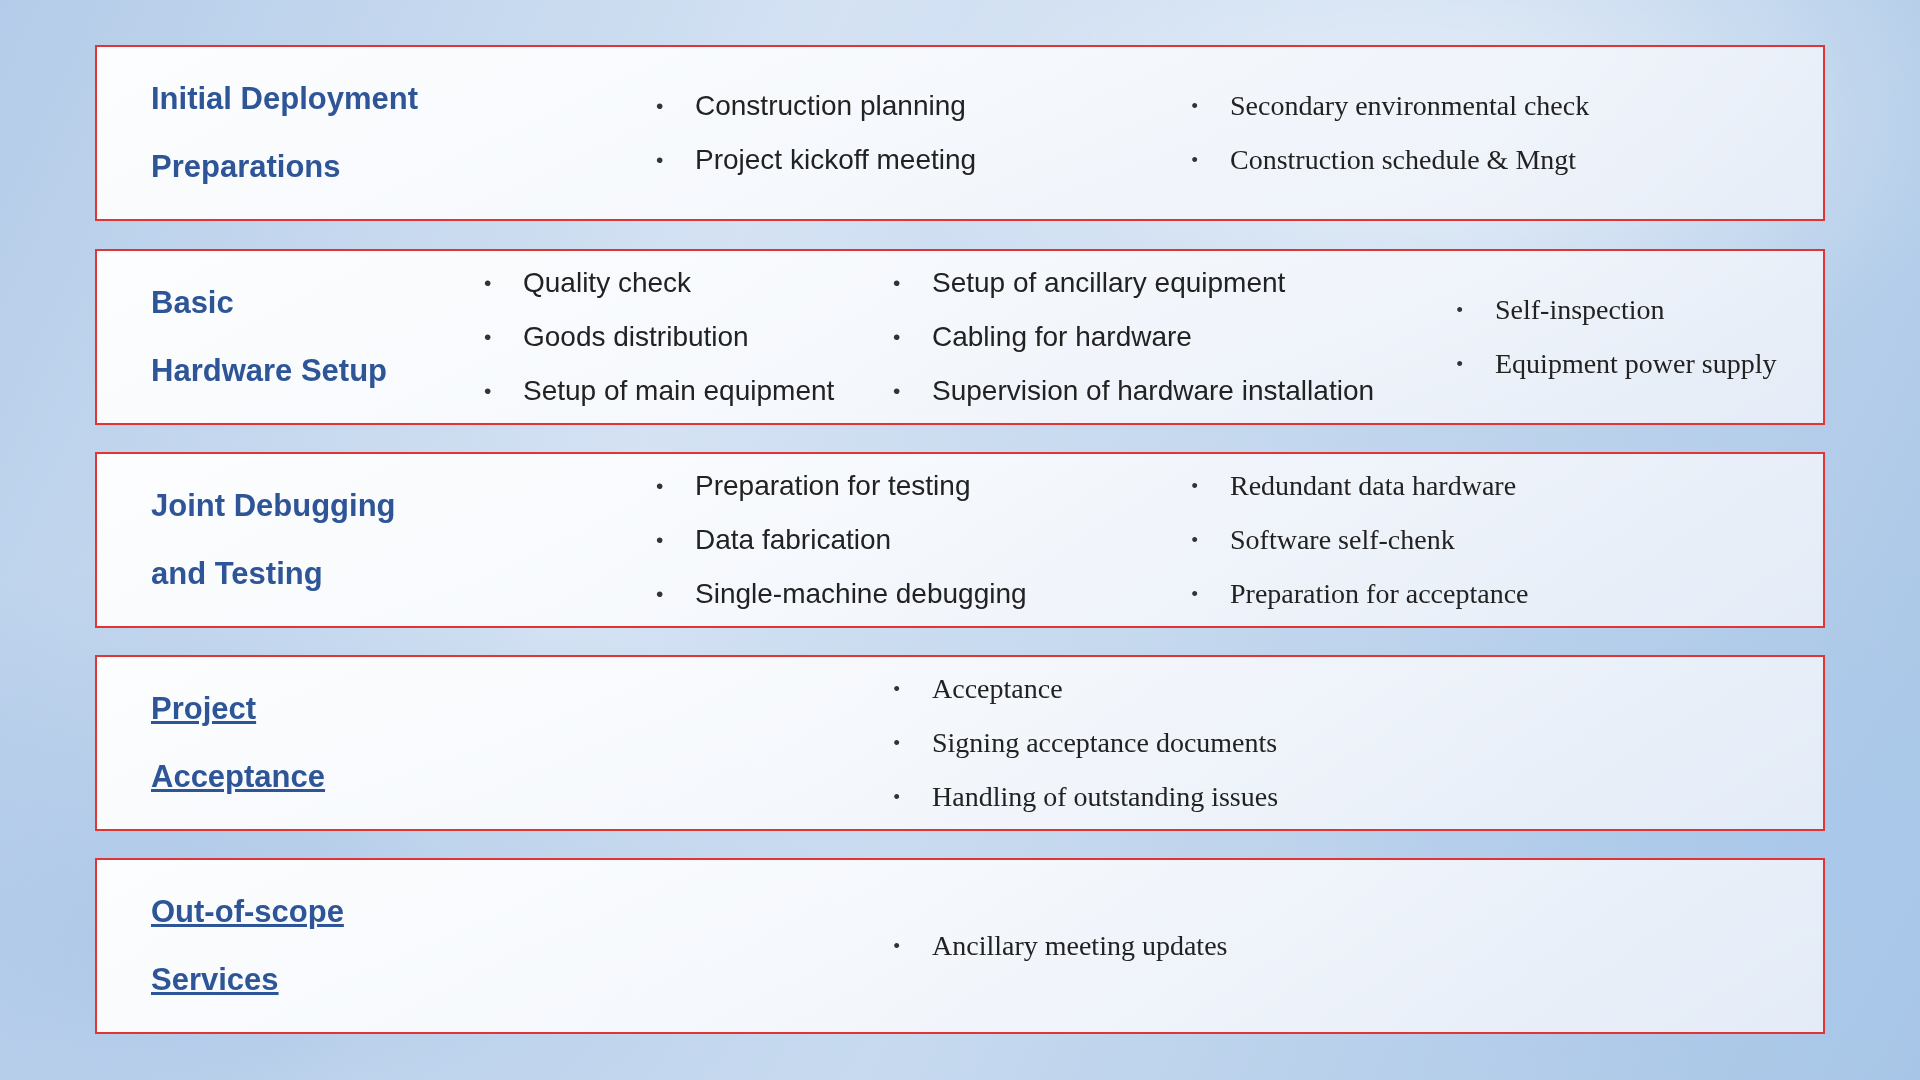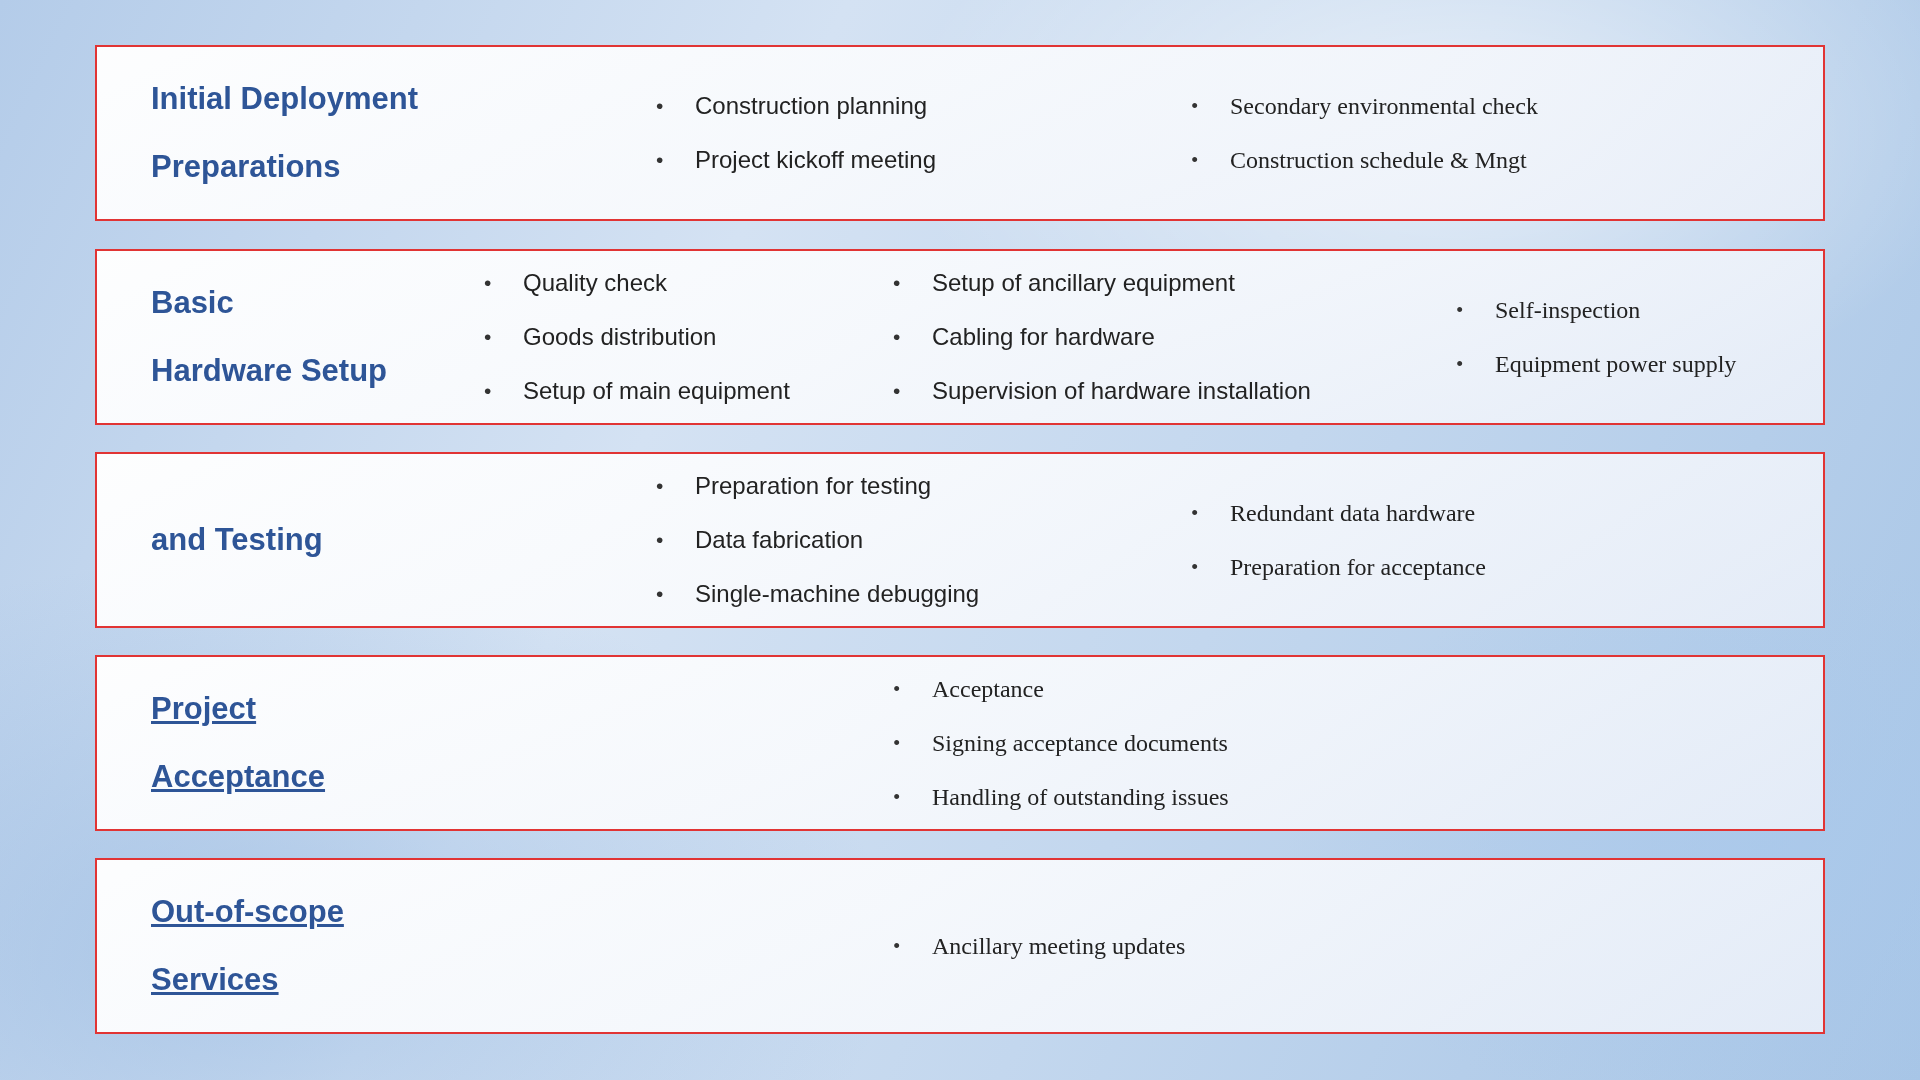--- a/index.html
+++ b/index.html
@@ -31,21 +31,21 @@
     color:#2e5597;
     font-size:31px;
     line-height:68px;
     flex:0 0 auto;
   }
   .w-mid  { width:501px; }
   .w-narrow { width:329px; }
   .w-wide { width:738px;text-decoration:underline; }
   ul.col {
     list-style:none;
-    font-size:24px;
+    font-size:28px;
     color:#222222;
     flex:0 0 auto;
   }
   ul.col.grow { flex:1 1 auto;font-family:Liberation Serif, serif; }
   .c535{width:535px} .c409{width:409px} .c563{width:563px}
   .col li {
     position:relative;
     padding-left:43px;
     line-height:54px;
     white-space:nowrap;
@@ -95,29 +95,31 @@
       <li>Supervision of hardware installation</li>
     </ul>
     <ul class="col grow">
       <li>Self-inspection</li>
       <li>Equipment power supply</li>
     </ul>
   </section>
 
   <section class="box b3">
     <div class="title w-mid">
+      <div>Joint Debugging</div>
       <div>and Testing</div>
     </div>
     <ul class="col c535">
       <li>Preparation for testing</li>
       <li>Data fabrication</li>
       <li>Single-machine debugging</li>
     </ul>
     <ul class="col grow">
       <li>Redundant data hardware</li>
+      <li>Software self-chenk</li>
       <li>Preparation for acceptance</li>
     </ul>
   </section>
 
   <section class="box b4">
     <div class="title w-wide">
       <div>Project</div>
       <div>Acceptance</div>
     </div>
     <ul class="col grow">

